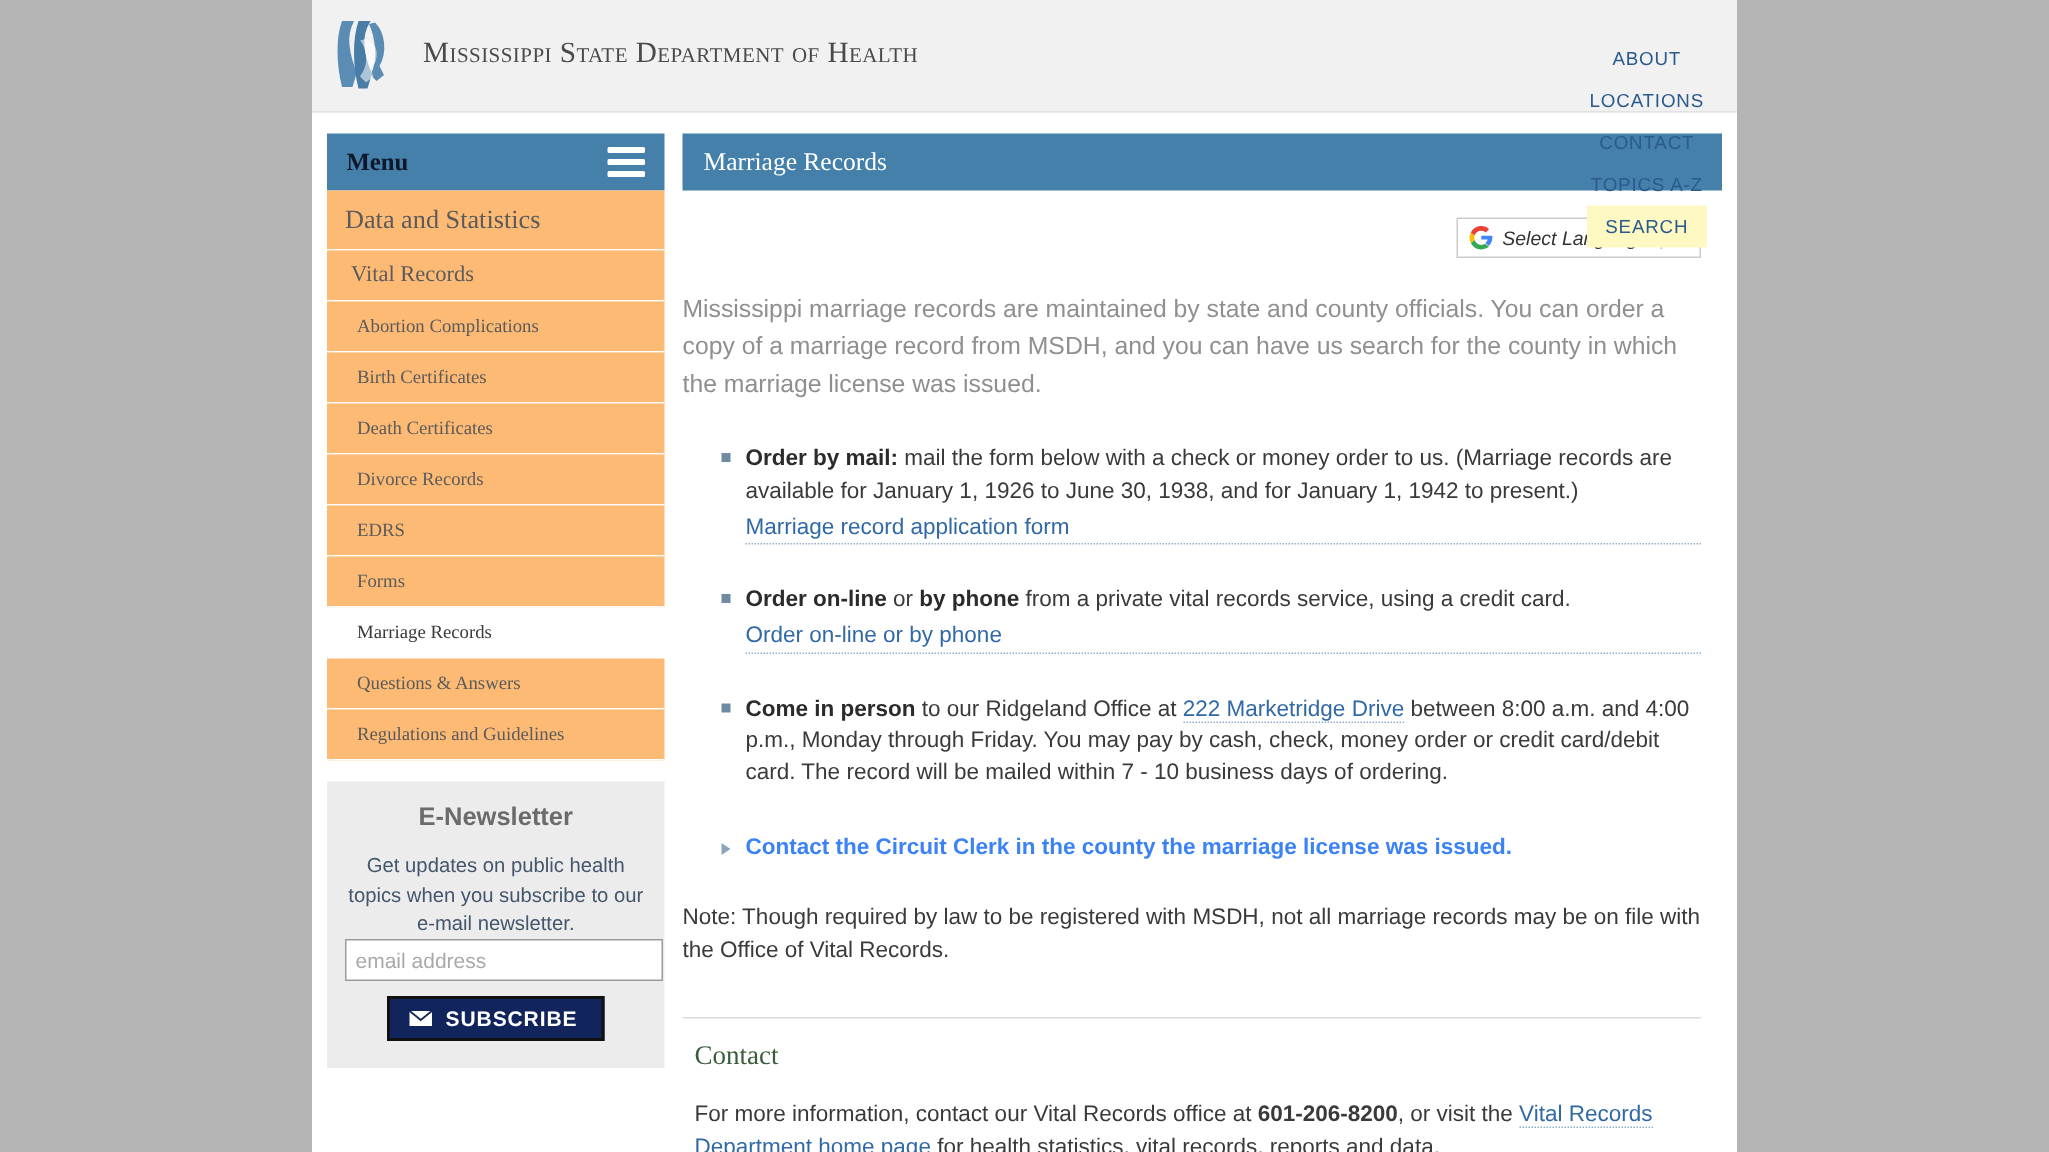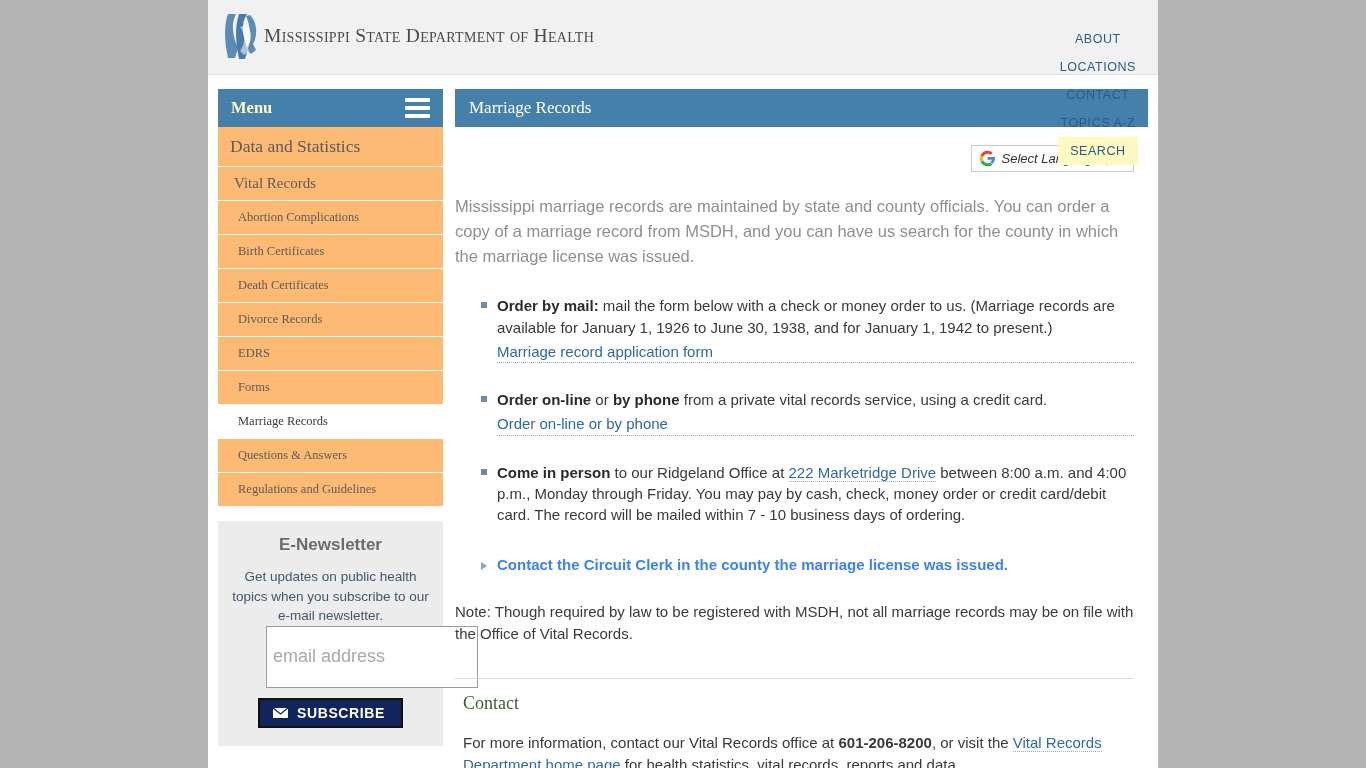--- a/index.html
+++ b/index.html
@@ -21,21 +21,21 @@
     height: 74px;
     background: #f1f1f1;
     border-bottom: 1px solid #e2e2e2;
   }
   .logo-wrap {
     position: absolute; left: 14px; top: 10px;
     display: flex; align-items: center;
   }
   .logo-mark { width: 40px; height: 52px; display: block; }
   .logo-text {
-    margin-left: 2px;
+    margin-left: 20px;
     font-family: "Liberation Serif", serif;
     font-size: 19.5px;
     color: #4a4a4a;
     letter-spacing: .3px;
     white-space: nowrap;
     font-variant: small-caps;
   }
   .topnav {
     position: absolute; right: 10px; top: 25px;
     display: flex; align-items: center; gap: 0px; flex-direction: column;
@@ -59,21 +59,21 @@
   .menu-head {
     background: #4480aa;
     height: 38px;
     display: flex; align-items: center; justify-content: space-between;
     padding: 0 13px;
   }
   .menu-head .mtitle {
     font-family: "Liberation Serif", serif;
     font-size: 16.5px;
     font-weight: bold;
-    color: #fef9c3;
+    color: #0f172a;
   }
   .burger { width: 25px; display: flex; flex-direction: column; gap: 4px; cursor: pointer; }
   .burger i { display: block; height: 4px; background: #fff; border-radius: 1px; }
 
   .menu-list { list-style: none; margin: 0; padding: 0; }
   .menu-list li {
     background: #fdba74;
     border-bottom: 1px solid #ffffff;
     font-family: "Liberation Serif", serif;
     color: #5b5b5b;
@@ -96,25 +96,24 @@
     margin-bottom: 12px;
   }
   .nl-copy {
     font-size: 13.5px; color: #44566b; line-height: 1.45;
     margin-bottom: 0;
   }
   .nl-input {
     width: 198px; height: 20px;
     border: 1px solid #9b9b9b;
     background: #fff;
-    font-size: 18px; color: #555;
-    padding: 20px 6px;
+    font-size: 14px; color: #555;
+    padding: 3px 6px;
     font-family: "Liberation Sans", sans-serif;
     box-sizing: content-box;
-    margin-left: 36px;
   }
   .nl-input::placeholder { color: #a9a9a9; }
   .nl-btn {
     margin-top: 10px;
     display: inline-flex; align-items: center; gap: 8px;
     background: #11245c;
     border: 2px solid #111111;
     color: #ffffff;
     font-size: 14px; font-weight: bold; letter-spacing: .6px;
     padding: 5px 16px 5px 12px;

